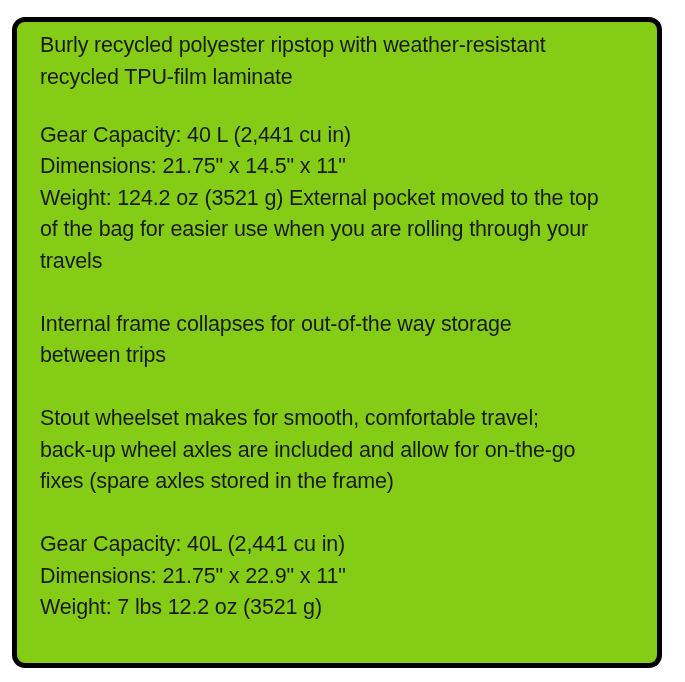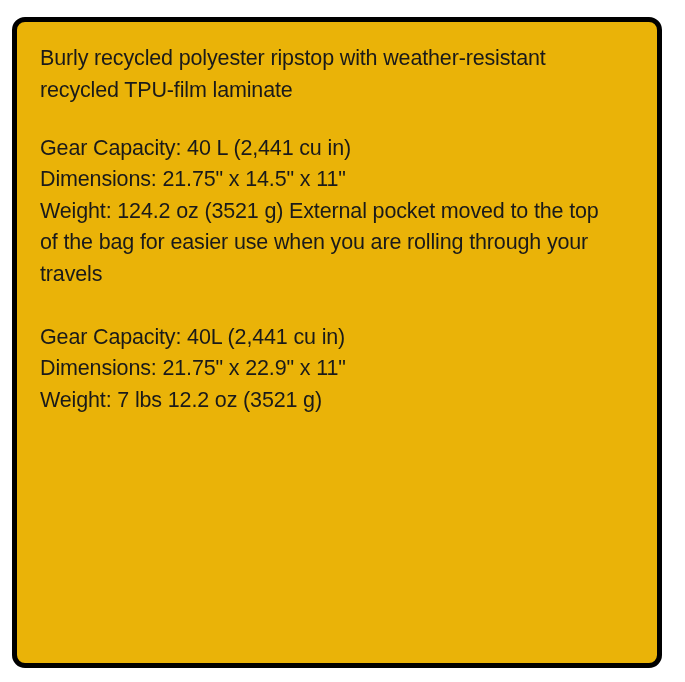--- a/index.html
+++ b/index.html
@@ -15,24 +15,24 @@
       font-family: "Liberation Sans", sans-serif;
       overflow: hidden;
     }
     .spec-panel {
       position: absolute;
       left: 12px;
       top: 17px;
       width: 650px;
       height: 651px;
       box-sizing: border-box;
-      background: #eab308;
+      background: #84cc16;
       border: 5px solid #000000;
       border-radius: 13px;
-      padding: 21px 20px 0 23px;
+      padding: 8px 20px 0 23px;
     }
     .spec-paragraph {
       margin: 0 0 31.5px 0;
       font-size: 21.5px;
       line-height: 31.5px;
       letter-spacing: -0.15px;
       color: #1a1a1a;
       white-space: pre-line;
     }
     .spec-paragraph:first-child {
@@ -44,17 +44,22 @@
 
 <div class="page">
   <div class="spec-panel">
     <p class="spec-paragraph">Burly recycled polyester ripstop with weather-resistant
 recycled TPU-film laminate</p>
     <p class="spec-paragraph">Gear Capacity: 40 L (2,441 cu in)
 Dimensions: 21.75" x 14.5" x 11"
 Weight: 124.2 oz (3521 g) External pocket moved to the top
 of the bag for easier use when you are rolling through your
 travels</p>
+    <p class="spec-paragraph">Internal frame collapses for out-of-the way storage
+between trips</p>
+    <p class="spec-paragraph">Stout wheelset makes for smooth, comfortable travel;
+back-up wheel axles are included and allow for on-the-go
+fixes (spare axles stored in the frame)</p>
     <p class="spec-paragraph">Gear Capacity: 40L (2,441 cu in)
 Dimensions: 21.75" x 22.9" x 11"
 Weight: 7 lbs 12.2 oz (3521 g)</p>
   </div>
 </div>
 
 </body></html>

